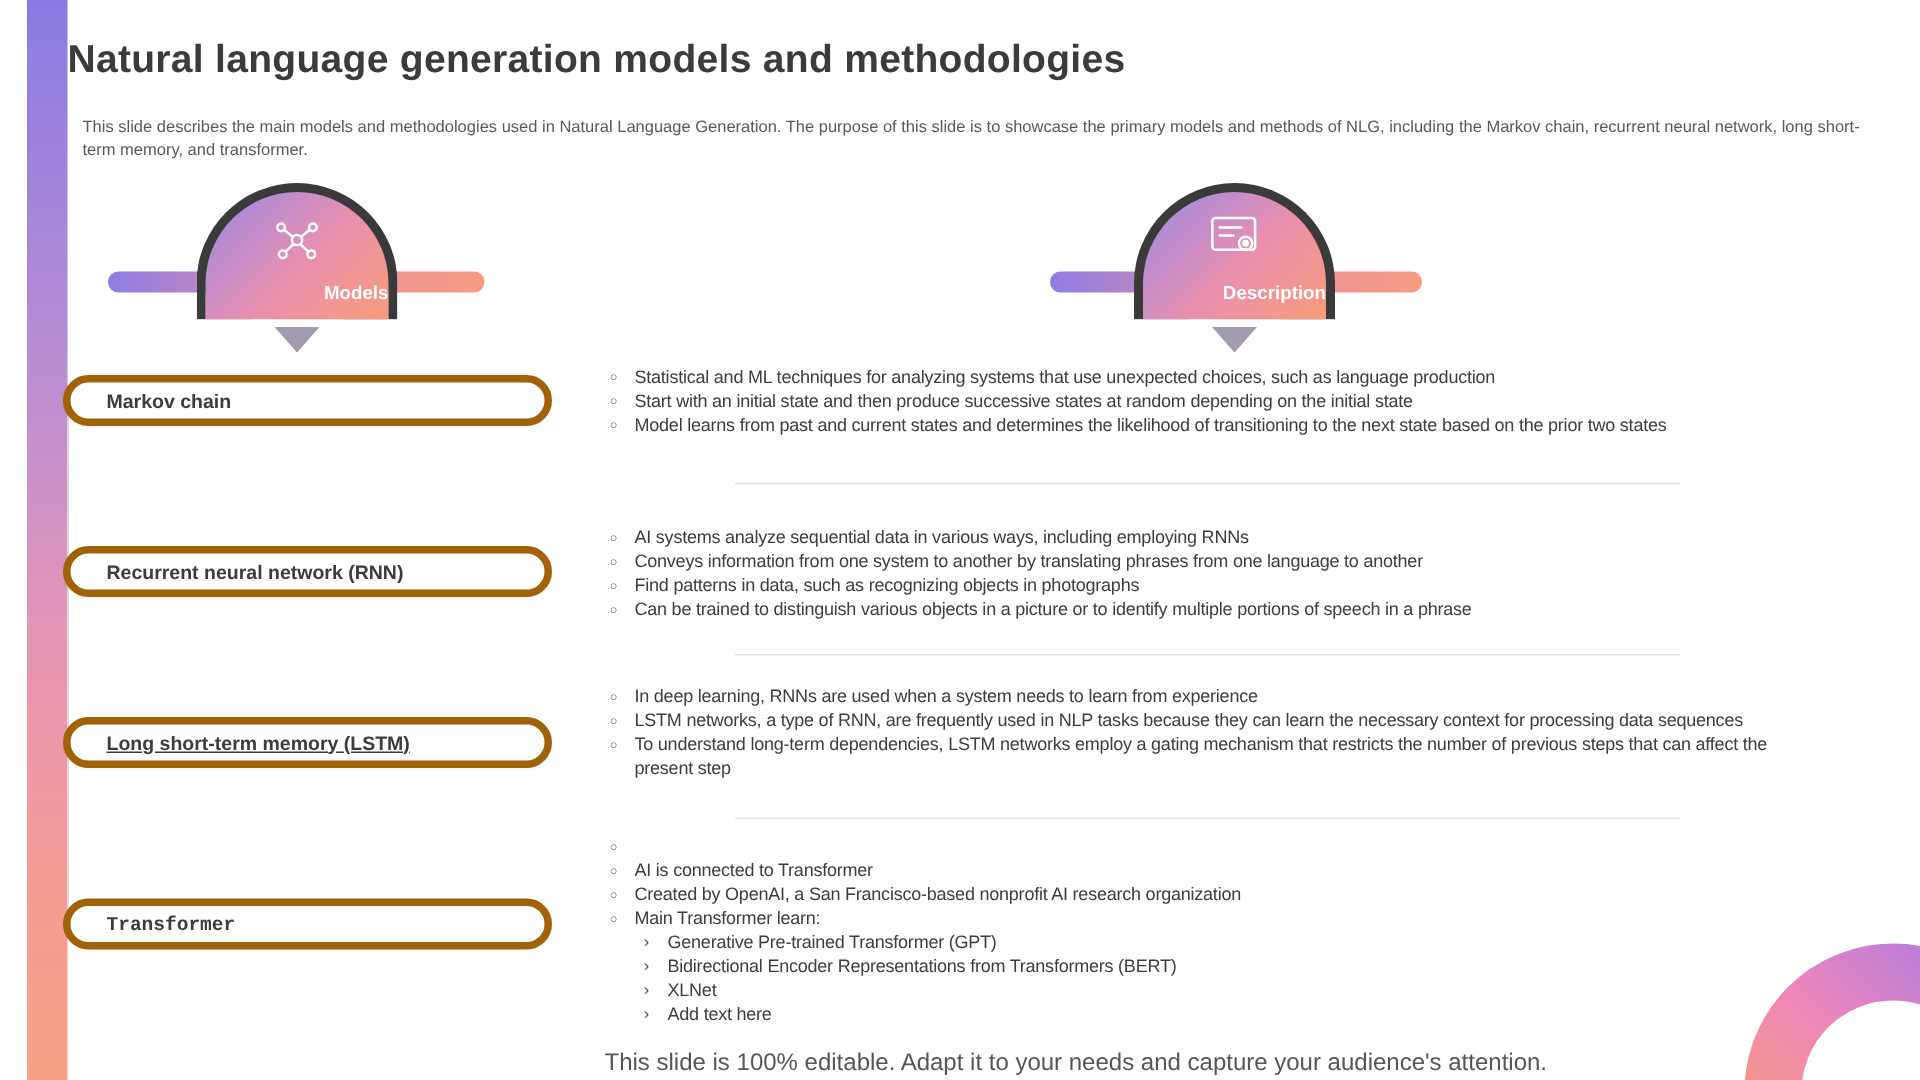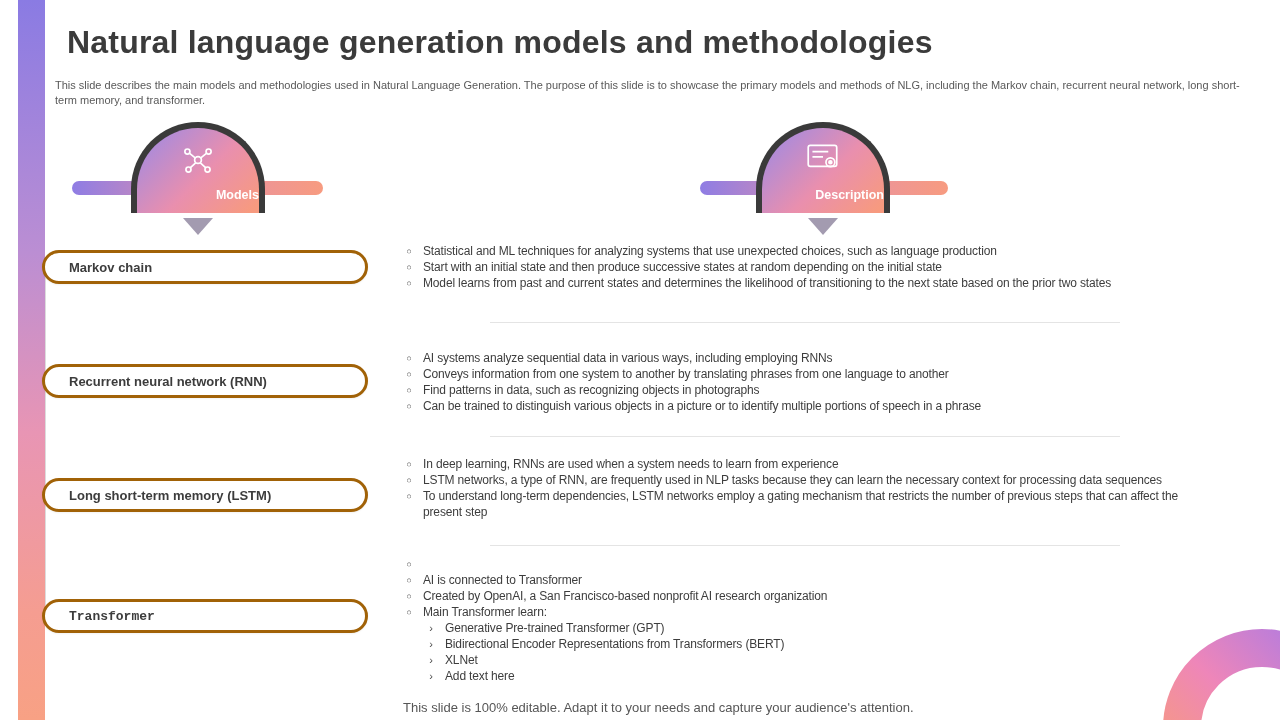--- a/index.html
+++ b/index.html
@@ -12,22 +12,22 @@
   .abs{position:absolute;}
 
   
   .left-bar{
     left:18px;top:0;width:27px;height:720px;
     background:linear-gradient(180deg,#8a7be3 0%,#bb8ed3 35%,#e895b4 60%,#f59d91 85%,#f8a184 100%);
   }
 
   
   .title{
-    left:67px;top:24px;width:1150px;
-    font-size:32px;font-weight:bold;color:#3b3b3b;letter-spacing:0.2px;
+    left:45px;top:24px;width:1150px;
+    font-size:26px;font-weight:bold;color:#3b3b3b;letter-spacing:0.2px;
   }
   .subtitle{
     left:55px;top:78px;width:1185px;
     font-size:11px;line-height:14.5px;color:#595959;
   }
 
   
   .hdr-bar{
     top:181px;height:14px;border-radius:7px;z-index:1;
     background:linear-gradient(90deg,#8f7de4 0%,#e791a6 55%,#f79b80 100%);
@@ -52,46 +52,46 @@
     border-left:15px solid transparent;border-right:15px solid transparent;
     border-top:17px solid #a39bb0;
   }
   .tri-models{left:183px;}
   .tri-desc{left:808px;}
 
   
   .pill-line{left:45px;top:267px;width:1px;height:349px;background:#dcdcdc;z-index:0;}
   .pill{
     left:42px;width:326px;height:34px;z-index:1;box-sizing:border-box;
-    background:#ffffff;border:3px solid #a16207;border-radius:17px;
+    background:#ffffff;border:5px solid #a16207;border-radius:17px;
     display:flex;align-items:center;padding-left:24px;
     font-size:13px;font-weight:bold;color:#3c3c3c;
     box-shadow:0 1px 2px rgba(0,0,0,0.05);
   }
-  .pill-1{top:250px;} .pill-2{top:364px;} .pill-3{top:478px;} .pill-4{top:599px;font-family:Liberation Mono, monospace;}
+  .pill-1{top:250px;} .pill-2{top:364px;} .pill-3{top:478px;text-decoration:underline;} .pill-4{top:599px;font-family:Liberation Mono, monospace;}
 
   
   .sec{
     left:403px;width:805px;
     font-size:12px;line-height:16px;color:#3d3d3d;letter-spacing:-0.15px;
   }
   .sec-1{top:243px;} .sec-2{top:350px;} .sec-3{top:456px;} .sec-4{top:556px;}
   .b-item{display:flex;}
   .b-marker{
     flex:none;width:12px;margin-right:8px;text-align:center;
     font-size:8.5px;line-height:16px;color:#4a4a4a;
   }
   .sub{margin-left:22px;}
   .sub .b-marker{font-size:11px;}
   .divider{left:490px;width:630px;height:1px;background:#e4e4e4;}
   .div-1{top:322px;} .div-2{top:436px;} .div-3{top:545px;}
 
   .footer-note{
     left:403px;top:700px;width:700px;
-    font-size:13px;color:#565656;
+    font-size:16px;color:#565656;
   }
 
   .corner-ring{right:0;bottom:0;z-index:0;}
 </style>
 </head>
 <body>
 
 <div class="abs left-bar"></div>
 
 <div class="abs title">Natural language generation models and methodologies</div>

